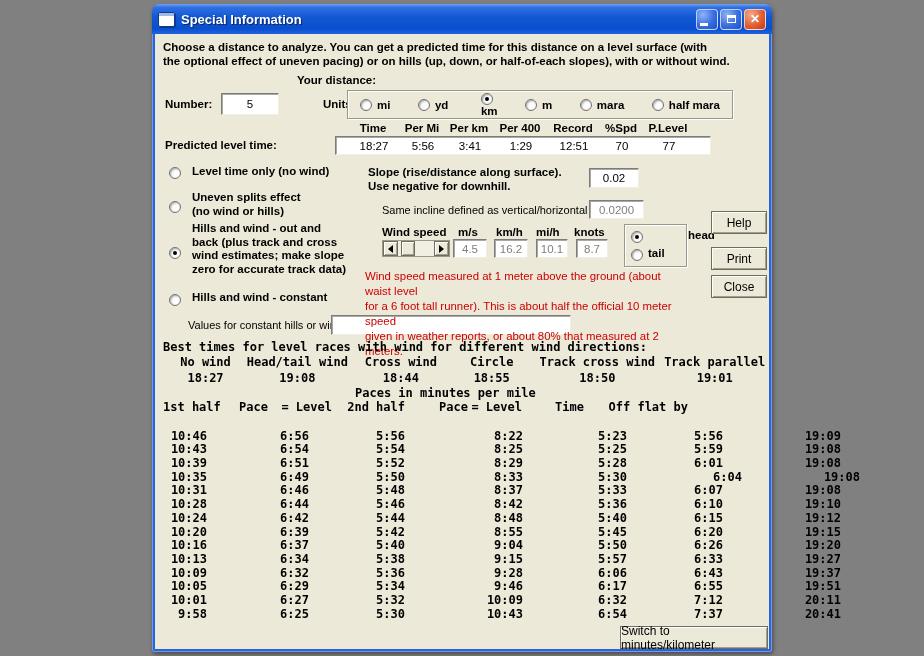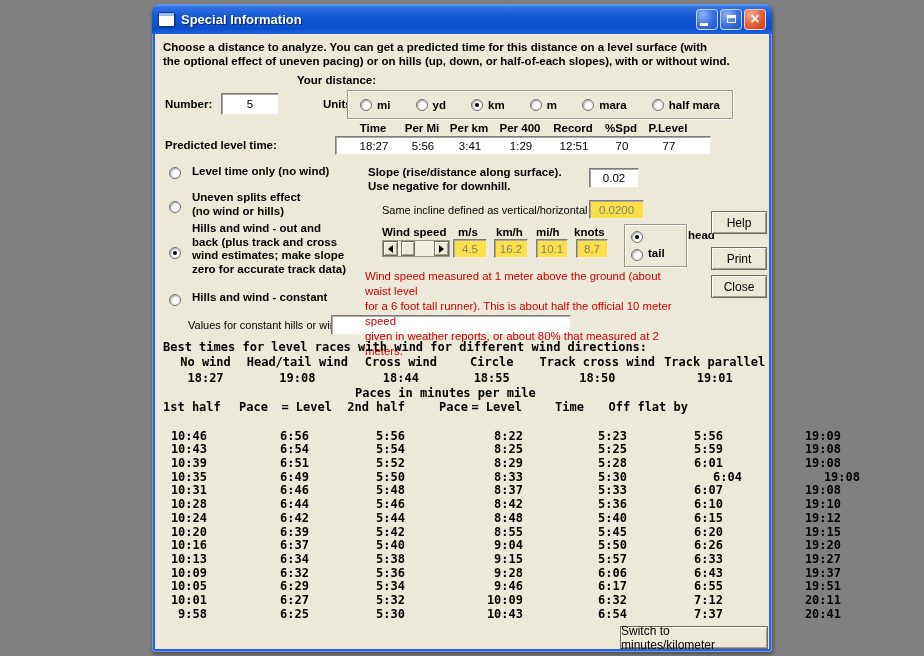--- a/index.html
+++ b/index.html
@@ -25,21 +25,21 @@
   .glyph-max{width:9px;height:8px;border:1px solid #fff;border-top:3px solid #fff;box-sizing:border-box;}
   .glyph-close{font-size:12px;font-weight:bold;line-height:1;}
   .client{position:absolute;left:3px;top:30px;width:614px;height:615px;background:#ECE9D8;font-size:11.5px;color:#000;}
   .abs{position:absolute;}
   .b{font-weight:bold;}
   .lh{line-height:13.5px;}
   
   .tb{position:absolute;background:#fff;border:1px solid;border-color:#7c7c7c #f1efe2 #f1efe2 #7c7c7c;
     box-shadow:inset 1px 1px 0 #a9a9a0;box-sizing:border-box;display:flex;align-items:center;justify-content:center;font-size:11.5px;}
   .tb.left{justify-content:flex-start;padding-left:3px;}
-  .tb.dis{background:#fde047;color:#7f7f7f;}
+  .tb.dis{background:#ffffff;color:#7f7f7f;}
   
   .frame{position:absolute;border:1px solid #9a9889;box-shadow:inset 1px 1px 0 #fff,1px 1px 0 #fff;box-sizing:border-box;background:#ECE9D8;}
   
   .btn{position:absolute;background:#ECE9D8;border:1px solid #6e6d5e;
     box-shadow:inset 1px 1px 0 #ffffff,inset -1px -1px 0 #a49f8d;
     display:flex;align-items:center;justify-content:center;font-size:12px;color:#000;box-sizing:border-box;cursor:default;}
   .btn.default{border:1px solid #000;outline:1px dotted #000;outline-offset:-4px;box-shadow:inset 1px 1px 0 #ffffff,inset -1px -1px 0 #a49f8d,0 0 0 1px #000;}
   
   .rad{position:absolute;width:12px;height:12px;border-radius:50%;background:#fdfdfd;
     border:1px solid #6f6f6f;box-shadow:inset 1px 1px 2px rgba(0,0,0,.35);box-sizing:border-box;}
@@ -95,21 +95,21 @@
     <div class="frame" style="left:192px;top:56px;width:386px;height:29px;">
       <div style="display:flex;align-items:center;height:100%;padding:0 12px;justify-content:space-between;">
         <div style="display:flex;align-items:center;position:relative;">
           <span class="rad" style="position:relative;"></span>
           <span class="b" style="margin-left:5px;">mi</span>
         </div>
         <div style="display:flex;align-items:center;">
           <span class="rad" style="position:relative;"></span>
           <span class="b" style="margin-left:5px;">yd</span>
         </div>
-        <div style="display:flex;align-items:center;">
+        <div style="display:flex;align-items:center;flex-direction:column;">
           <span class="rad on" style="position:relative;"></span>
           <span class="b" style="margin-left:5px;">km</span>
         </div>
         <div style="display:flex;align-items:center;">
           <span class="rad" style="position:relative;"></span>
           <span class="b" style="margin-left:5px;">m</span>
         </div>
         <div style="display:flex;align-items:center;">
           <span class="rad" style="position:relative;"></span>
           <span class="b" style="margin-left:5px;">mara</span>

